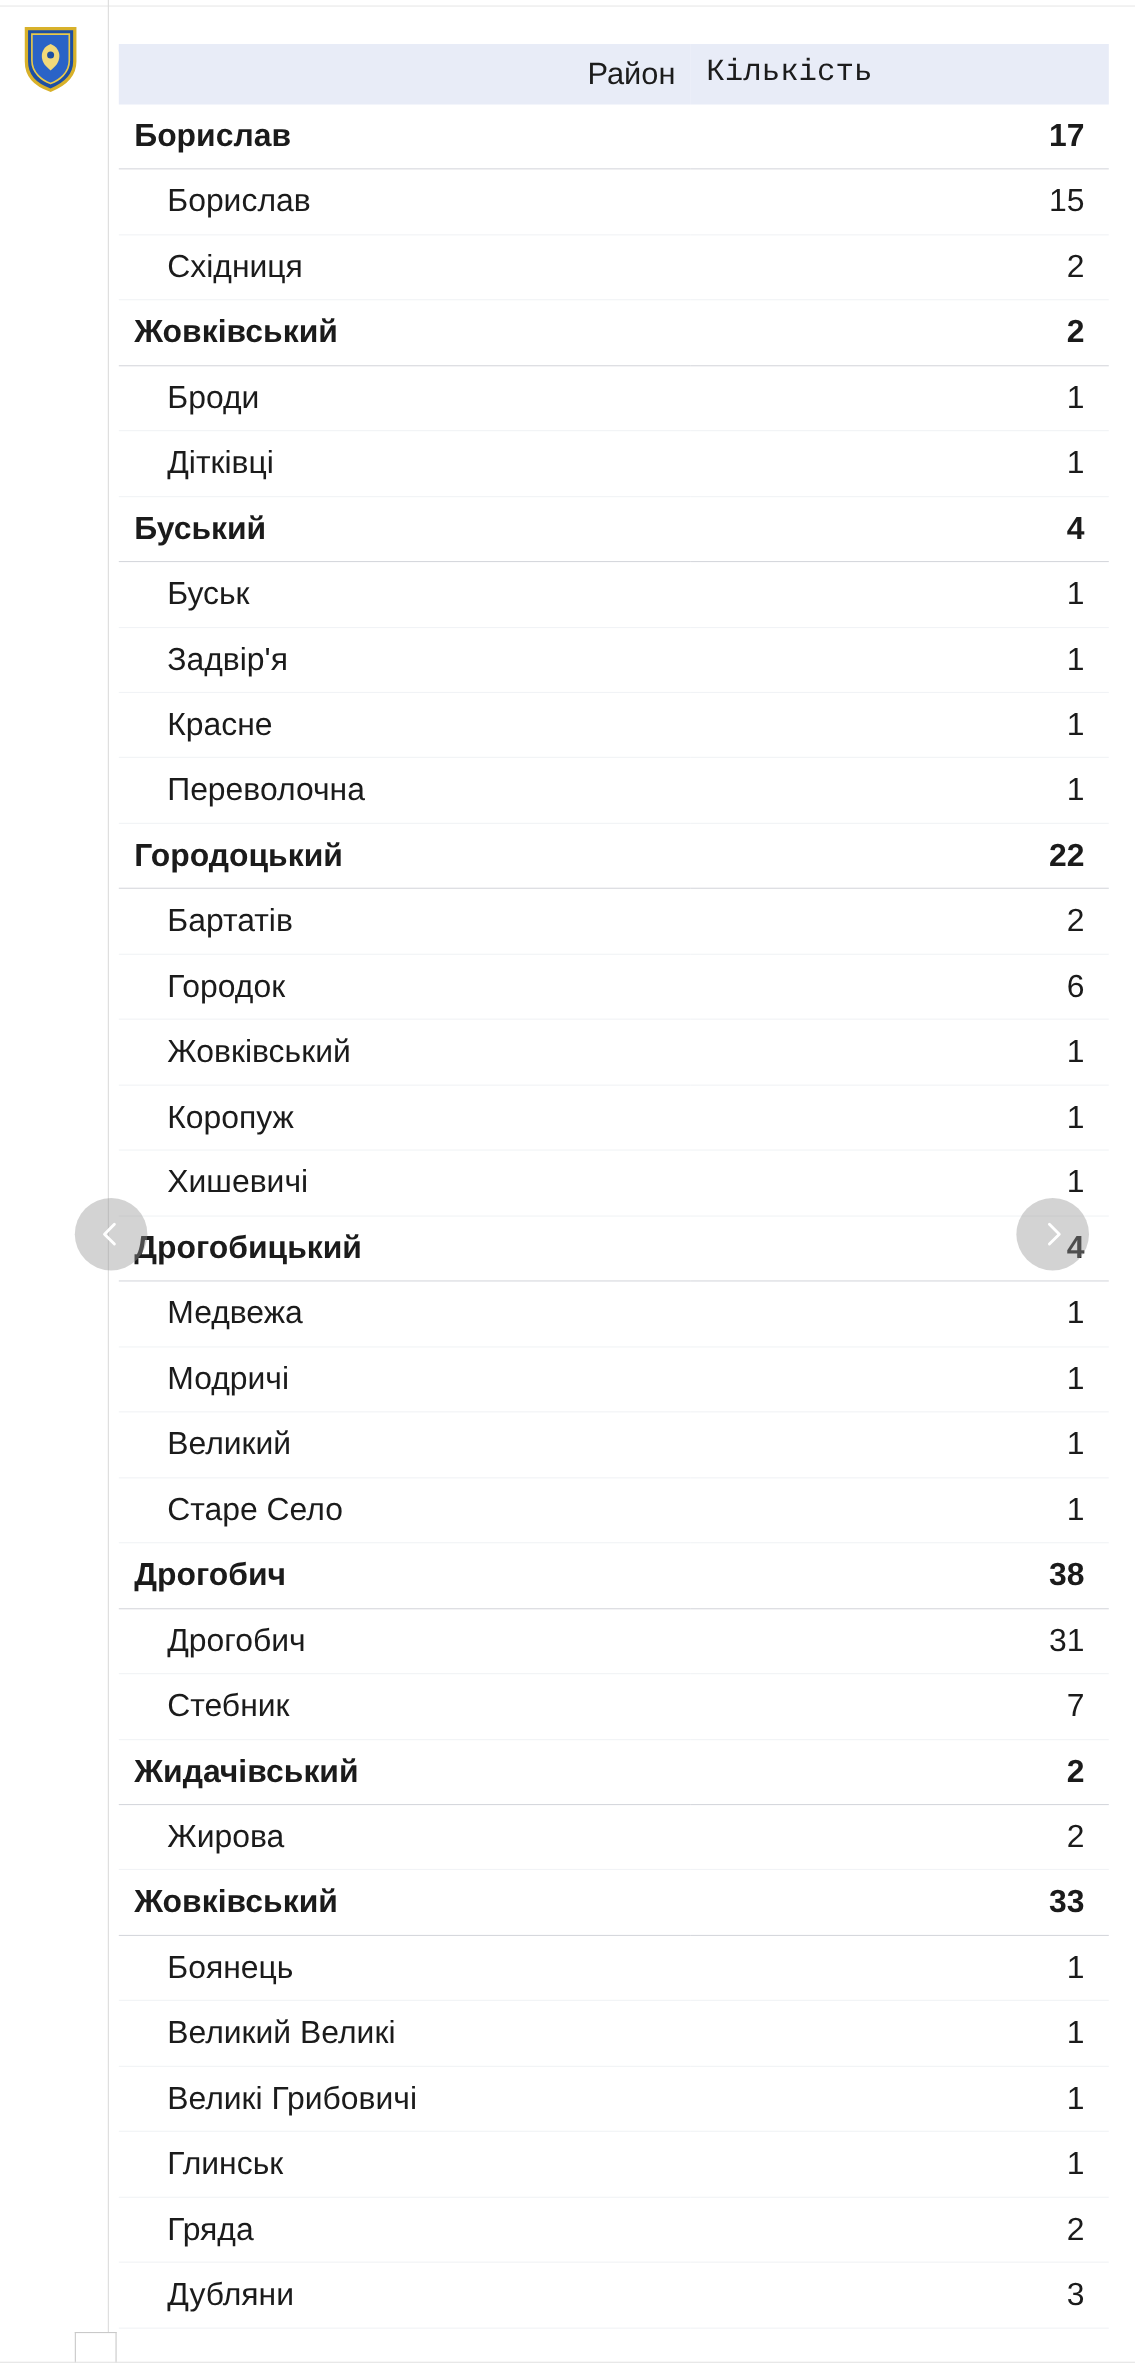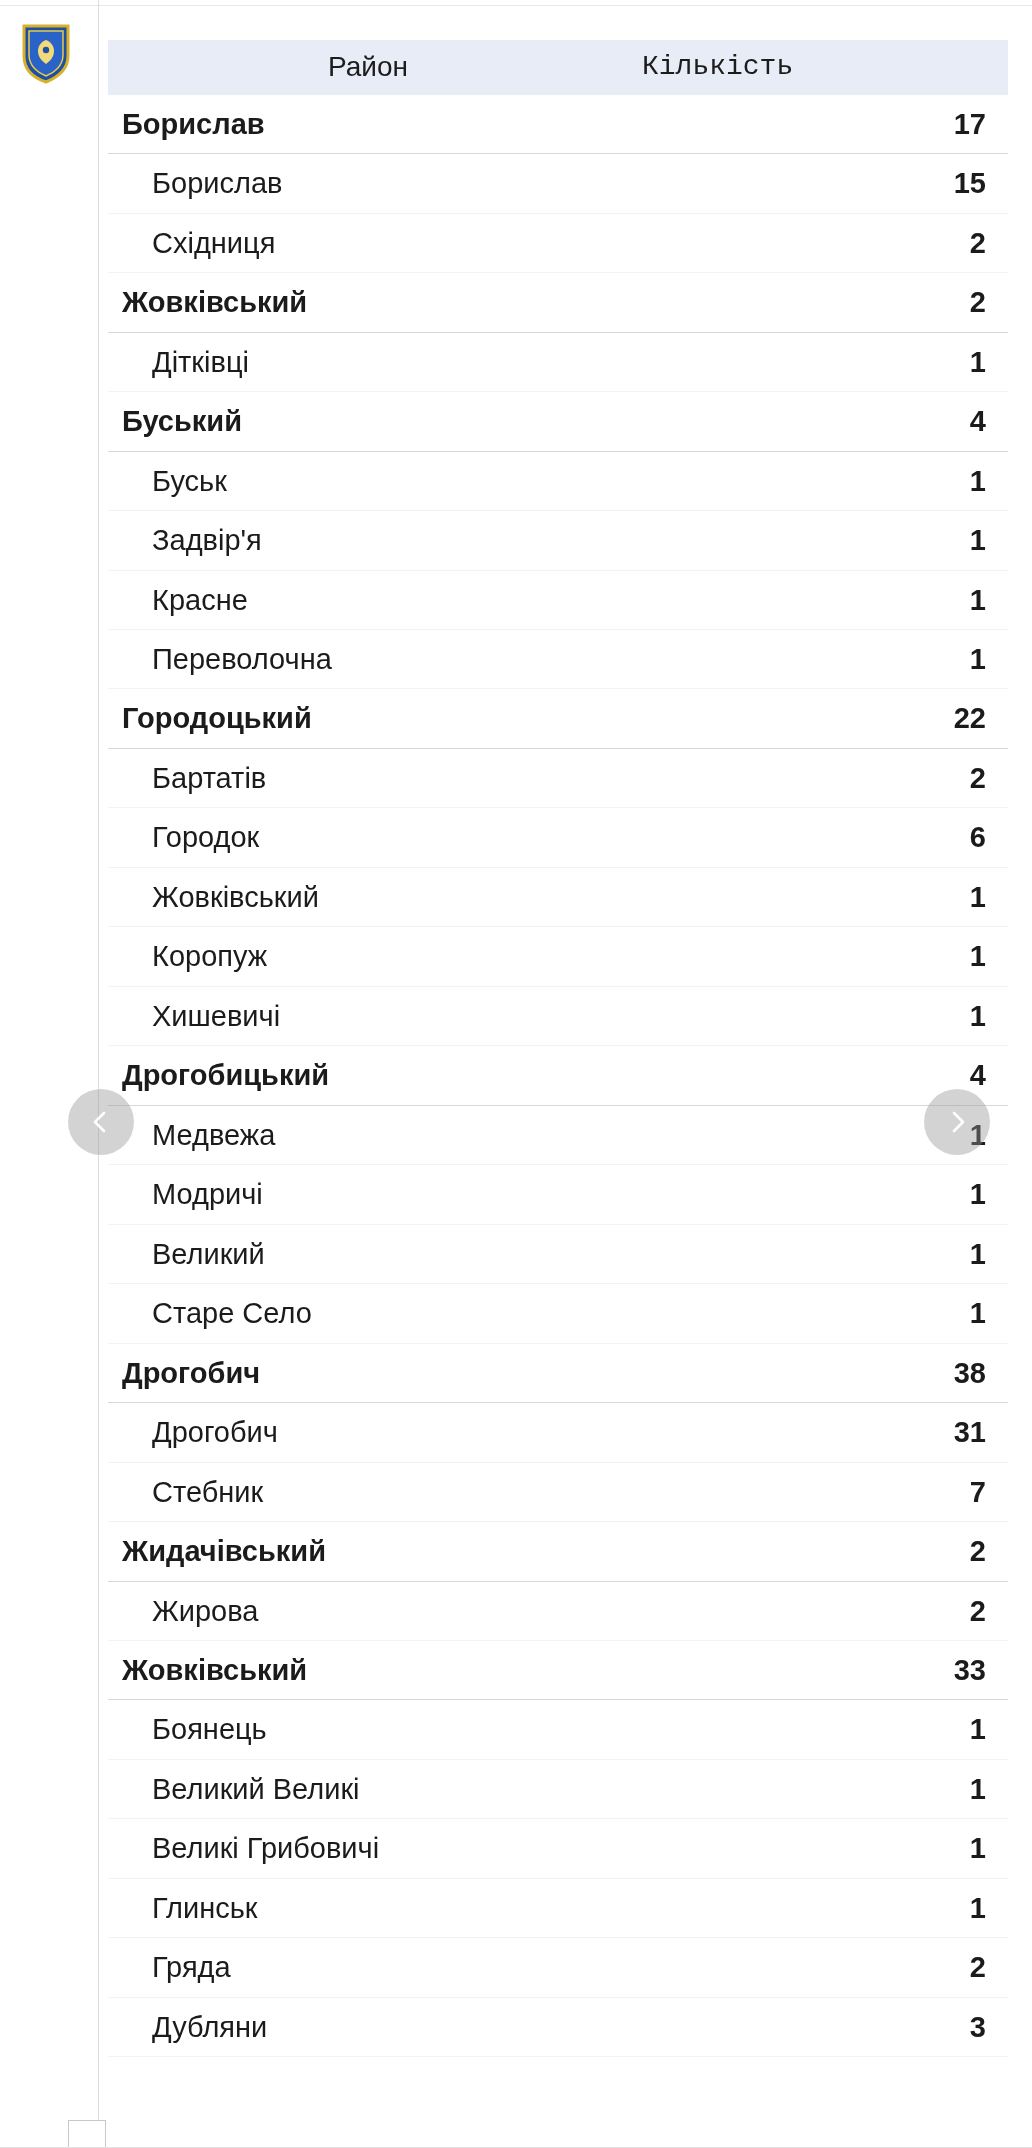--- a/index.html
+++ b/index.html
@@ -68,21 +68,21 @@
     table-layout: fixed;
   }
   table.data col.c-name { width: 520px; }
   table.data col.c-count { width: 380px; }
 
   thead th {
     background: #e8ecf7;
     color: #1c1c1c;
     font-size: 28px;
     font-weight: 400;
-    text-align: center;
+    text-align: right;
     padding: 12px 14px 12px 14px;
     border: none;
     line-height: 1.1;
   }
   thead th.count-h {
     text-align: left;
     padding-left: 14px;
     font-family: Liberation Mono, monospace;
   }
 
@@ -92,21 +92,20 @@
     padding: 13px 14px 13px 14px;
     border-bottom: 1px solid #eceff3;
     line-height: 1.12;
     vertical-align: middle;
     white-space: nowrap;
     overflow: hidden;
   }
   tbody td.num {
     text-align: right;
     padding-right: 22px;
-    font-weight: bold;
   }
 
   tr.group td {
     font-weight: bold;
     border-bottom: 1px solid #d6d8dd;
     padding-left: 14px;
   }
   tr.child td.name {
     padding-left: 44px;
     font-weight: normal;
@@ -192,20 +191,24 @@
         </tr>
         <tr class="child">
           <td class="name">Східниця</td>
           <td class="num">2</td>
         </tr>
         <tr class="group">
           <td class="name">Жовківський</td>
           <td class="num">2</td>
         </tr>
         <tr class="child">
+          <td class="name">Броди</td>
+          <td class="num">1</td>
+        </tr>
+        <tr class="child">
           <td class="name">Дітківці</td>
           <td class="num">1</td>
         </tr>
         <tr class="group">
           <td class="name">Буський</td>
           <td class="num">4</td>
         </tr>
         <tr class="child">
           <td class="name">Буськ</td>
           <td class="num">1</td>

